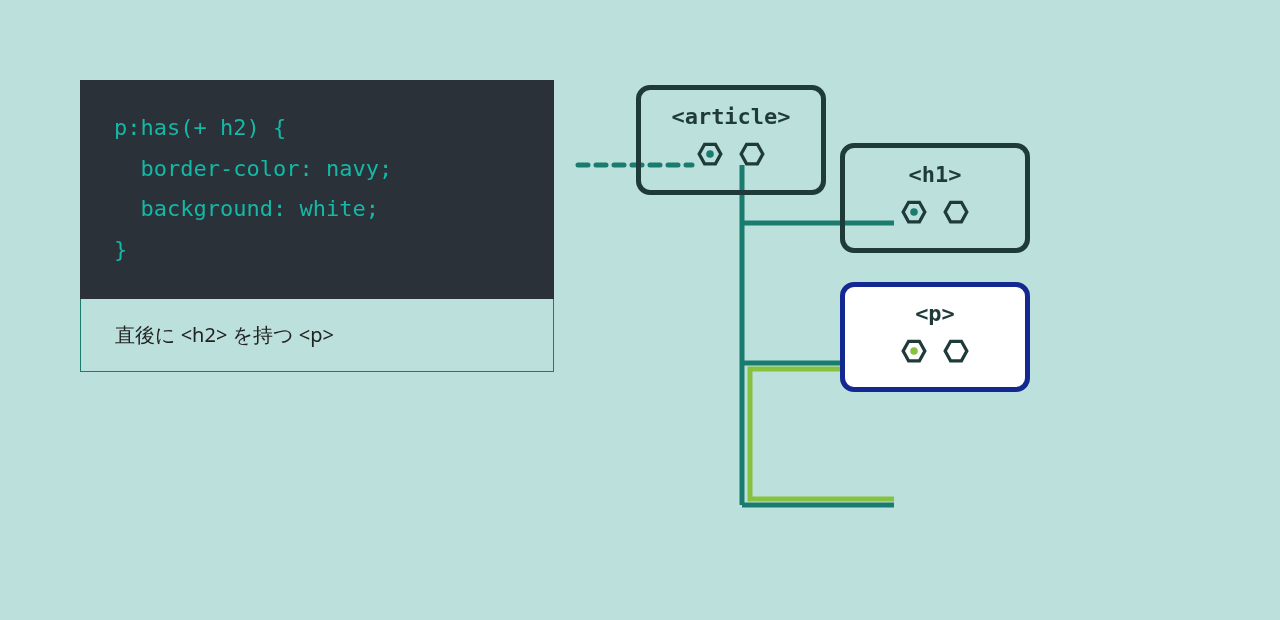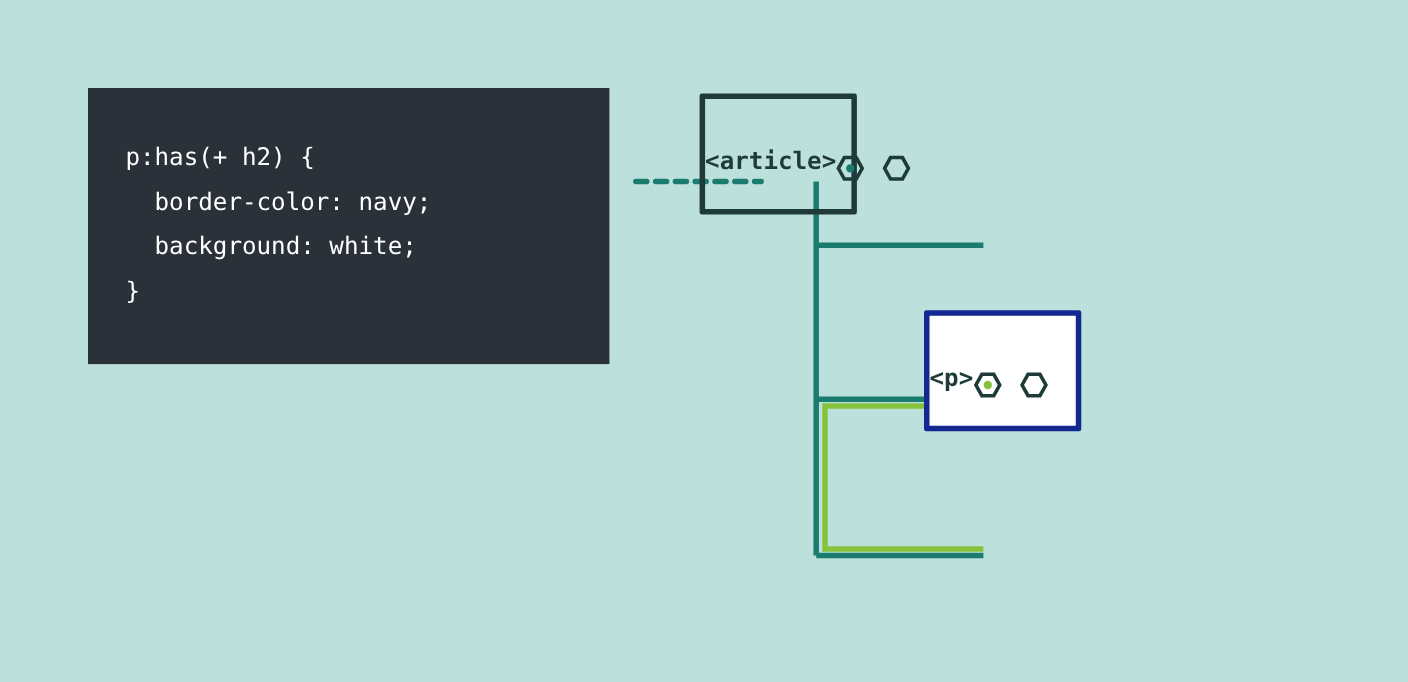--- a/index.html
+++ b/index.html
@@ -12,24 +12,24 @@
   }
 
   .code-panel {
     position: absolute;
     left: 80px;
     top: 80px;
     width: 474px;
   }
   .code-block {
     background: #2a3138;
-    padding: 44px 34px;
+    padding: 28px 34px;
     font-size: 22px;
     line-height: 1.85;
-    color: #ffffff;
+    color: #14b8a6;
     font-family: ui-monospace, Menlo, Consolas, monospace;
     white-space: pre;
   }
   .caption {
     border: 1px solid #1a7c6f;
     border-top: none;
     padding: 22px 34px;
     font-size: 20px;
     color: #222;
     font-family: system-ui, -apple-system, sans-serif;
@@ -40,28 +40,28 @@
     position: absolute;
     left: 554px;
     top: 80px;
     width: 460px;
     height: 470px;
   }
 
   .node {
     position: absolute;
     border: 5px solid #1f3b39;
-    border-radius: 2px;
+    border-radius: 14px;
     background: transparent;
     display: flex;
-    flex-direction: row;
+    flex-direction: column;
     align-items: center;
     justify-content: flex-start;
     padding-top: 14px;
-    width: 143px;
+    width: 190px;
     height: 110px;
   }
   .node.selected {
     background: #ffffff;
     border-color: #142891;
   }
   .node-label {
     font-size: 22px;
     font-weight: 600;
     color: #1f3b39;
@@ -89,20 +89,21 @@
   }
 </style>
 </head>
 <body>
 
 <div class="code-panel">
   <div class="code-block"><span>p:has(+ h2) {</span>
 <span>  border-color: navy;</span>
 <span>  background: white;</span>
 <span>}</span></div>
+  <div class="caption">直後に &lt;h2&gt; を持つ &lt;p&gt;</div>
 </div>
 
 <div class="diagram">
 
   <svg class="wires" viewBox="0 0 460 470">
 
     <line x1="24" y1="85" x2="138" y2="85" stroke="#1a7c6f" stroke-width="5" stroke-dasharray="10 8" stroke-linecap="round"></line>
 
     <path d="M 188 85 L 188 425" stroke="#1a7c6f" stroke-width="5" fill="none"></path>
 
@@ -121,20 +122,32 @@
       <svg class="hex" viewBox="0 0 24 24">
           <polygon points="7,3 17,3 22,12 17,21 7,21 2,12" fill="none" stroke="#1f3b39" stroke-width="3"></polygon>
           <circle cx="12" cy="12" r="3.5" fill="#1a7c6f"></circle>
         </svg>
       <svg class="hex" viewBox="0 0 24 24">
           <polygon points="7,3 17,3 22,12 17,21 7,21 2,12" fill="none" stroke="#1f3b39" stroke-width="3"></polygon>
         </svg>
     </div>
   </div>
 
+  <div class="node h1">
+    <div class="node-label">&lt;h1&gt;</div>
+    <div class="ports">
+      <svg class="hex" viewBox="0 0 24 24">
+          <polygon points="7,3 17,3 22,12 17,21 7,21 2,12" fill="none" stroke="#1f3b39" stroke-width="3"></polygon>
+          <circle cx="12" cy="12" r="3.5" fill="#1a7c6f"></circle>
+        </svg>
+      <svg class="hex" viewBox="0 0 24 24">
+          <polygon points="7,3 17,3 22,12 17,21 7,21 2,12" fill="none" stroke="#1f3b39" stroke-width="3"></polygon>
+        </svg>
+    </div>
+  </div>
 
   <div class="node p selected">
     <div class="node-label">&lt;p&gt;</div>
     <div class="ports">
       <svg class="hex" viewBox="0 0 24 24">
           <polygon points="7,3 17,3 22,12 17,21 7,21 2,12" fill="none" stroke="#1f3b39" stroke-width="3"></polygon>
           <circle cx="12" cy="12" r="3.5" fill="#86c23d"></circle>
         </svg>
       <svg class="hex" viewBox="0 0 24 24">
           <polygon points="7,3 17,3 22,12 17,21 7,21 2,12" fill="none" stroke="#1f3b39" stroke-width="3"></polygon>

